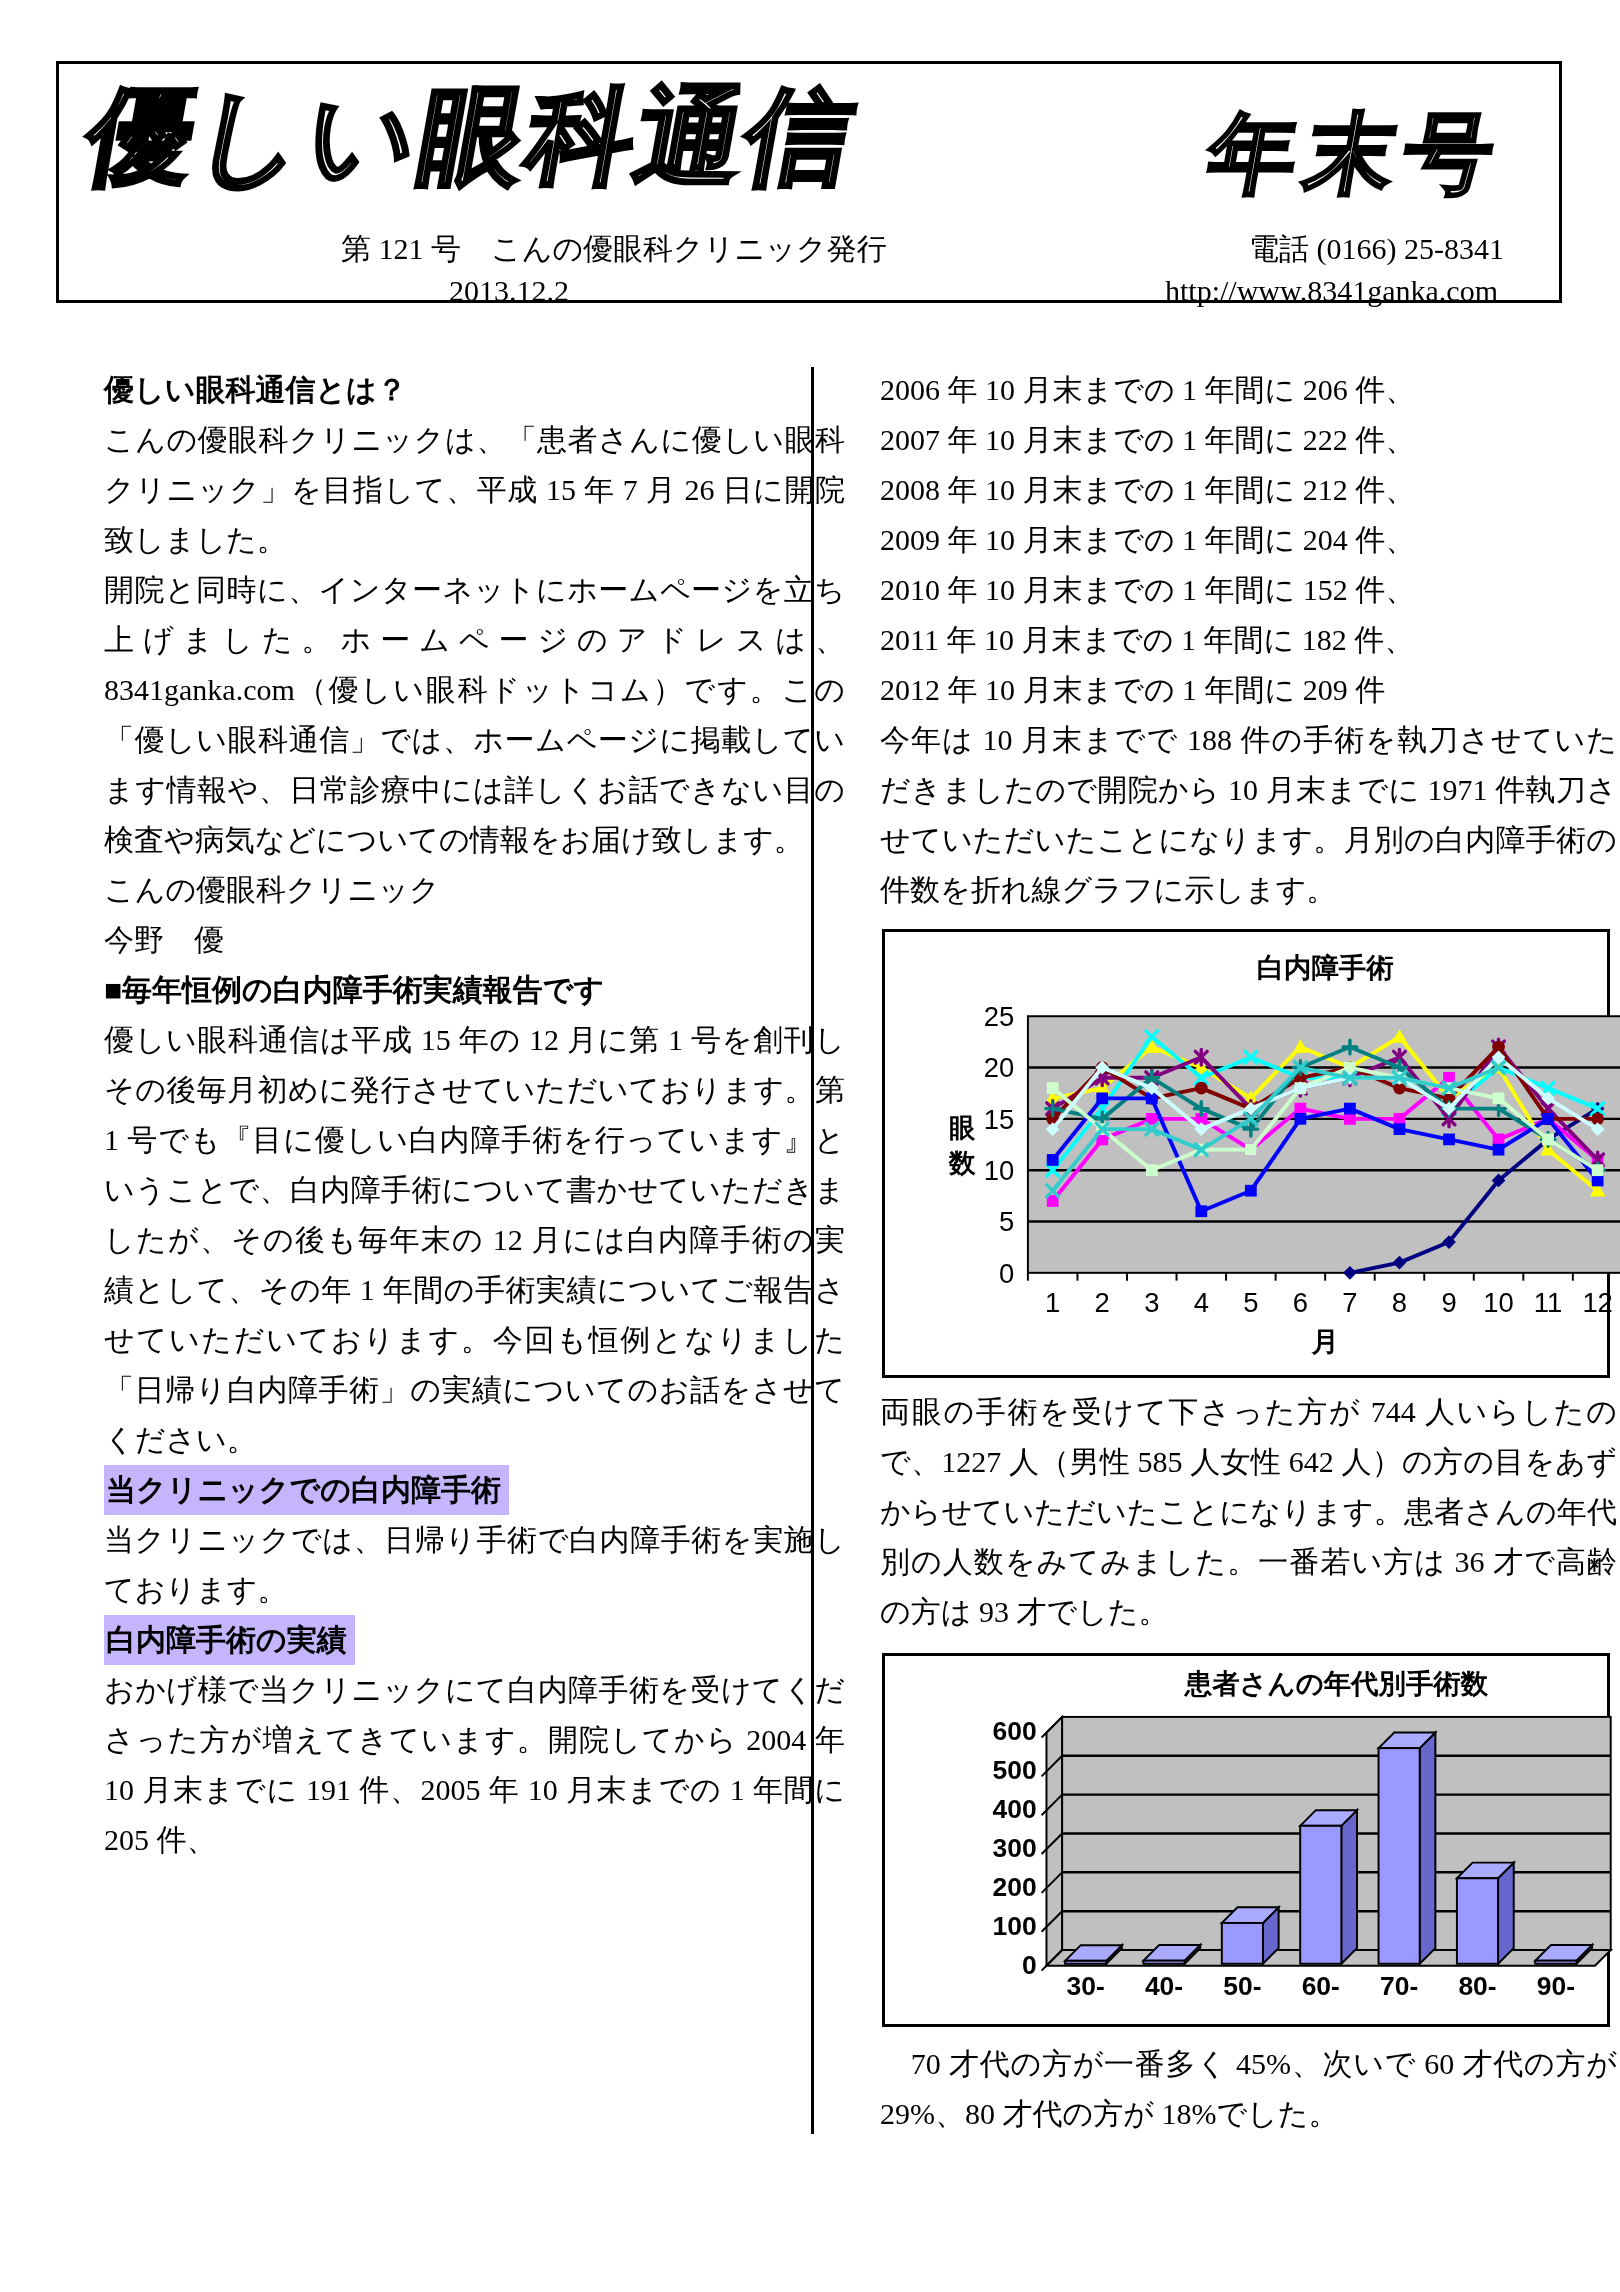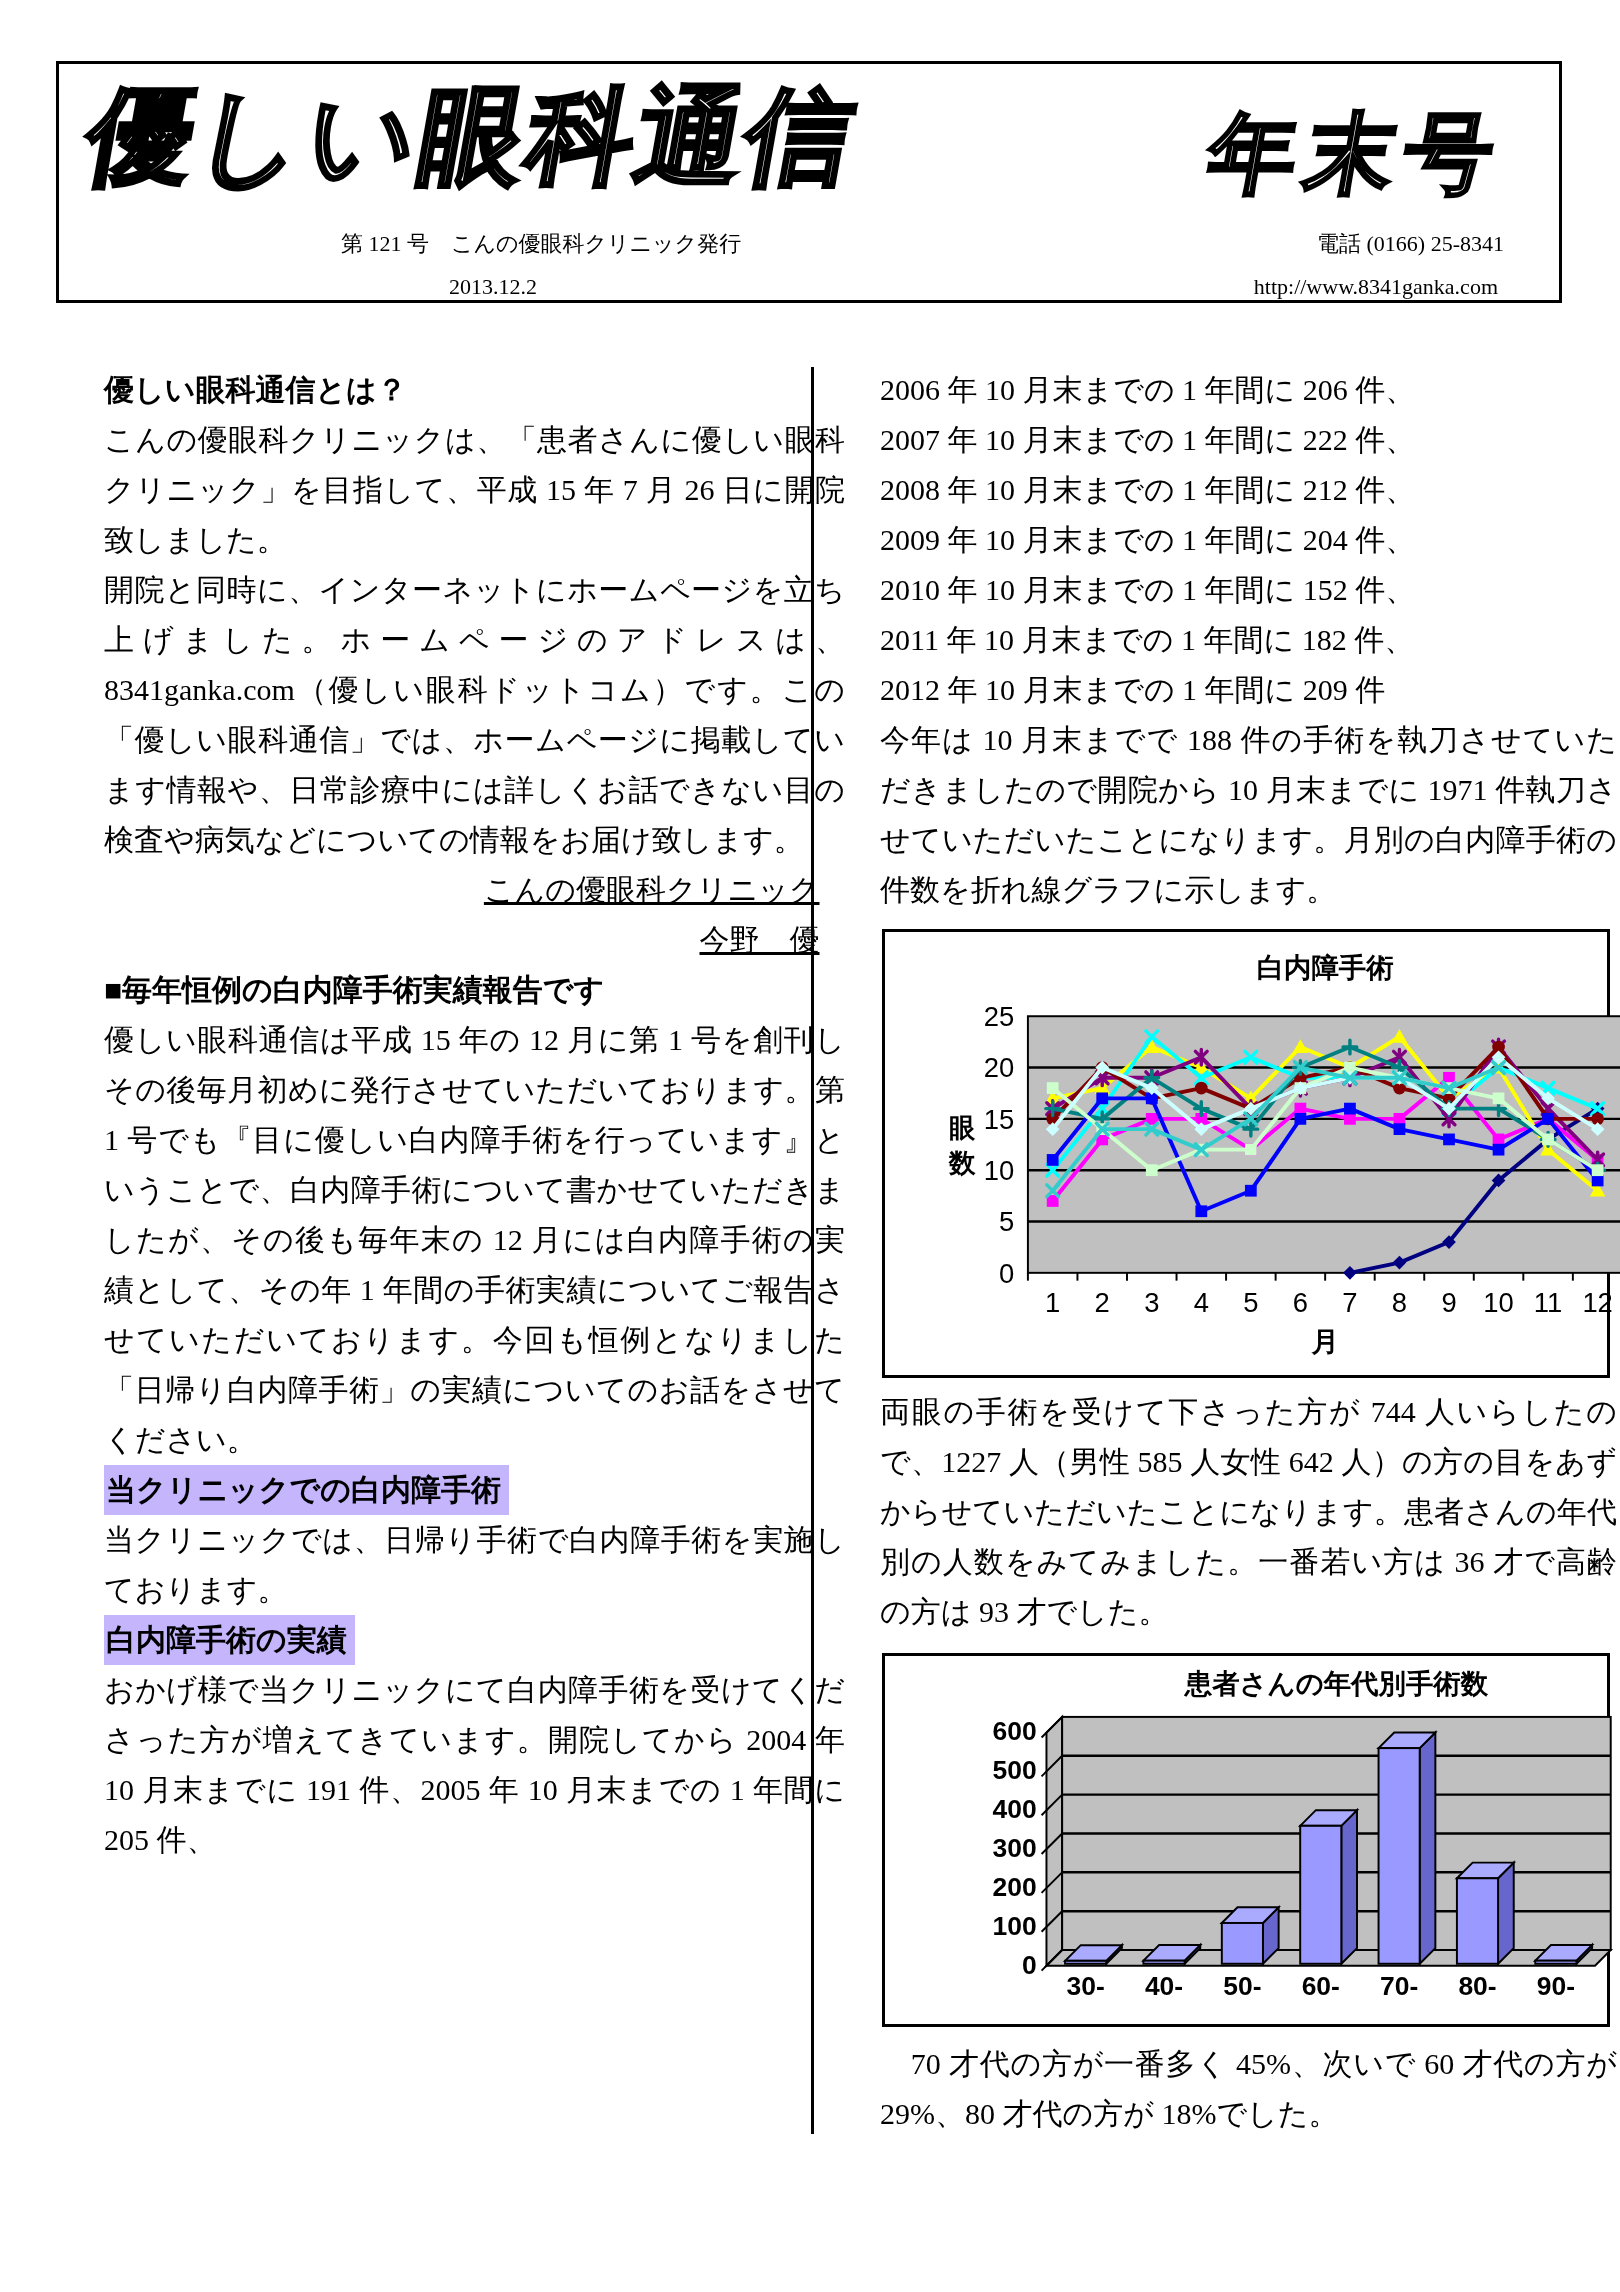--- a/index.html
+++ b/index.html
@@ -11,33 +11,33 @@
   }
   
   .header-box { position:absolute; left:56px; top:61px; width:1506px; height:242px; border:3.9px solid #000; }
   .outline-text {
     font-family:"Liberation Sans","DejaVu Sans",sans-serif; font-weight:bold;
     color:#fff; -webkit-text-stroke:3.4px #000; transform:skewX(-10deg);
     white-space:nowrap; display:inline-block;
   }
   .nl-title { position:absolute; left:29px; top:2px; font-size:106px; letter-spacing:2.9px; }
   .nl-badge { position:absolute; right:57px; top:31px; font-size:88px; letter-spacing:9.8px; -webkit-text-stroke:2.9px #000; }
-  .hdr-line { position:absolute; font-size:22px; white-space:nowrap; }
+  .hdr-line { position:absolute; font-size:30px; white-space:nowrap; }
   .hdr-issue { left:282px; top:165px; }
   .hdr-phone { right:55px; top:165px; }
   .hdr-date  { left:390px; top:210px; }
   .hdr-url   { right:61px; top:210px; }
   
   .divider { position:absolute; left:811px; top:367px; width:2.9px; height:1767px; background:#000; }
   .col { position:absolute; top:365px; font-size:30px; line-height:50px; text-align:justify;margin-left:48px; }
   .col-left  { left:56px;  width:741px; }
   .col-right { left:832px; width:737px; }
   .h-sans { font-family:"Liberation Sans","DejaVu Sans",sans-serif; font-weight:bold; text-align:left; }
   .h-mark { background:#c4b5fd; display:inline-block; padding:0 7.8px 0 2px; }
-  .sig { text-align:right; padding-right:25.5px;text-decoration:underline; }
+  .sig { text-align:left; padding-right:25.5px; }
   .body-line { white-space:nowrap; }
   
   .chart-frame { border:3.9px solid #000; background:#fff; width:728px;padding-left:40px; }
   .chart-frame.line-chart { margin:13.7px 0 9.8px 2px; }
   .chart-frame.bar-chart  { margin:15.7px 0 11.8px 2px; }
   svg text { font-family:"Liberation Sans","DejaVu Sans",sans-serif; }
 </style>
 </head>
 <body>
 

